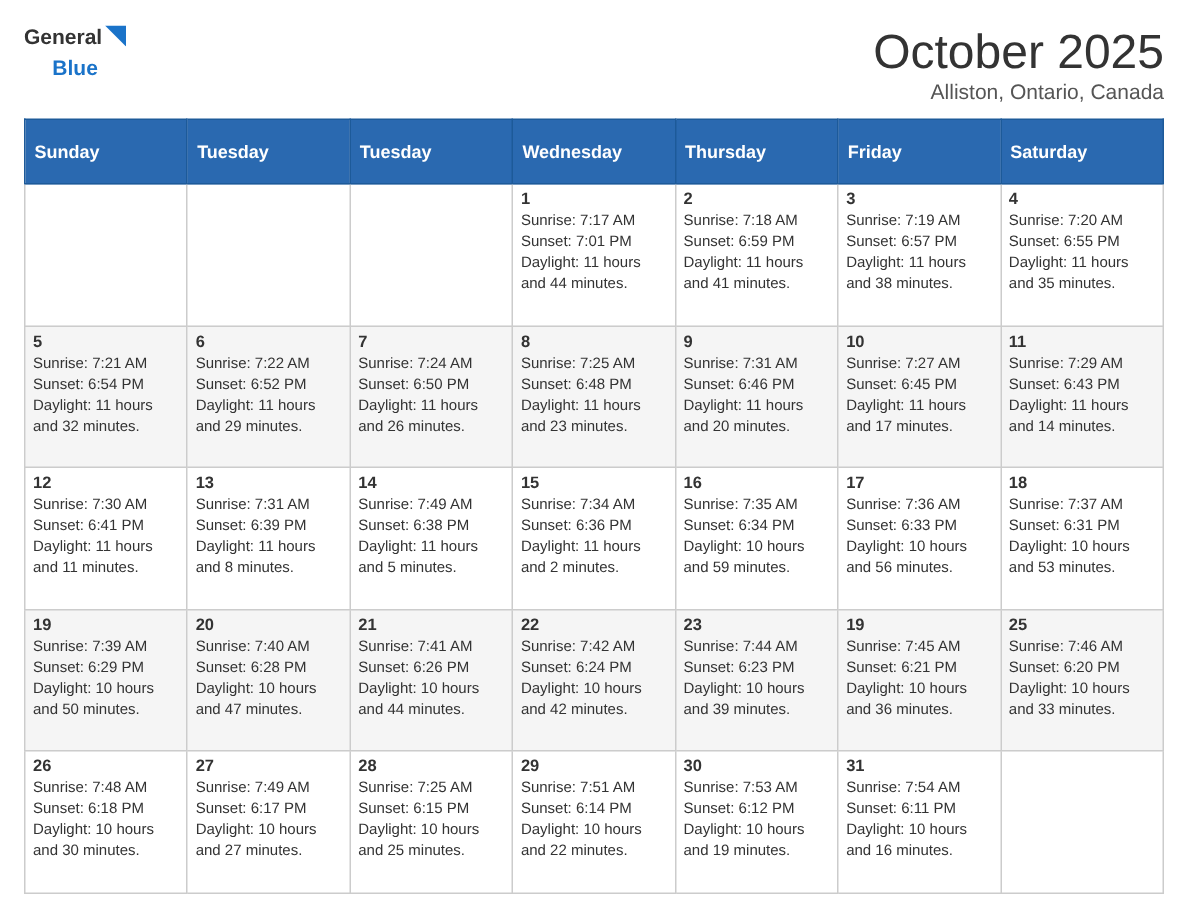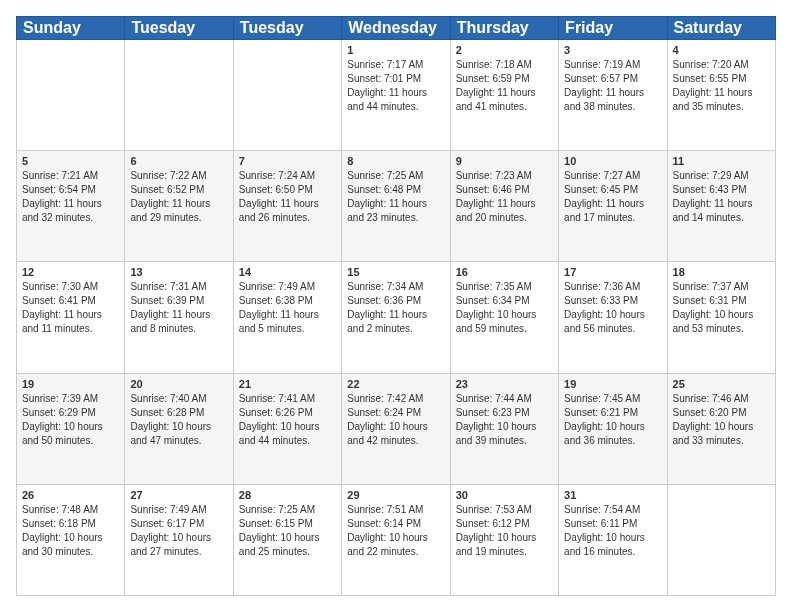--- a/index.html
+++ b/index.html
@@ -44,22 +44,22 @@
       flex: 1;
       border: 1px solid #ccc;
       border-collapse: collapse;
       width: 100%;
       table-layout: fixed;
     }
     .calendar th {
       background-color: #2a69b0;
       color: #fff;
       text-align: left;
-      padding: 2px 6px;
-      font-size: 16px;
+      padding: 14px 6px;
+      font-size: 12px;
       font-weight: bold;
       border: 1px solid #1d5a99;
     }
     .calendar td {
       vertical-align: top;
       padding: 4px 5px;
       border: 1px solid #ccc;
       font-size: 9.5px;
       color: #333;
       background: #fff;
@@ -80,20 +80,35 @@
       color: #333;
     }
     .empty-cell {
       background: #fff !important;
     }
   </style>
 </head>
 <body>
 
 <div class="page">
+  <div class="header">
+    <div class="logo" style="display: flex; flex-direction: column; line-height: 1.2;">
+        <div style="font-size: 14px; font-weight: bold; color: rgb(51, 51, 51); display: flex; align-items: center; gap: 2px;">
+          <span style="color: rgb(51, 51, 51);">General</span>
+          <svg width="14" height="14" viewBox="0 0 14 14">
+            <polygon points="0,0 14,0 14,14" fill="#1a73c9"></polygon>
+          </svg>
+        </div>
+        <div style="font-size: 14px; font-weight: bold; color: rgb(26, 115, 201);">Blue</div>
+      </div>
+    <div class="title-block">
+      <div class="calendar-title">October 2025</div>
+      <div class="calendar-subtitle">Alliston, Ontario, Canada</div>
+    </div>
+  </div>
 
   <table class="calendar">
     <thead>
       <tr>
         <th>Sunday</th>
         <th>Tuesday</th>
         <th>Tuesday</th>
         <th>Wednesday</th>
         <th>Thursday</th>
         <th>Friday</th>
@@ -150,21 +165,21 @@
 Daylight: 11 hours and 26 minutes.</div>
           </td>
           <td>
             <span class="day-num">8</span>
             <div class="day-info">Sunrise: 7:25 AM
 Sunset: 6:48 PM
 Daylight: 11 hours and 23 minutes.</div>
           </td>
           <td>
             <span class="day-num">9</span>
-            <div class="day-info">Sunrise: 7:23 AM
+            <div class="day-info">Sunrise: 7:31 AM
 Sunset: 6:46 PM
 Daylight: 11 hours and 20 minutes.</div>
           </td>
           <td>
             <span class="day-num">10</span>
             <div class="day-info">Sunrise: 7:27 AM
 Sunset: 6:45 PM
 Daylight: 11 hours and 17 minutes.</div>
           </td>
           <td>

